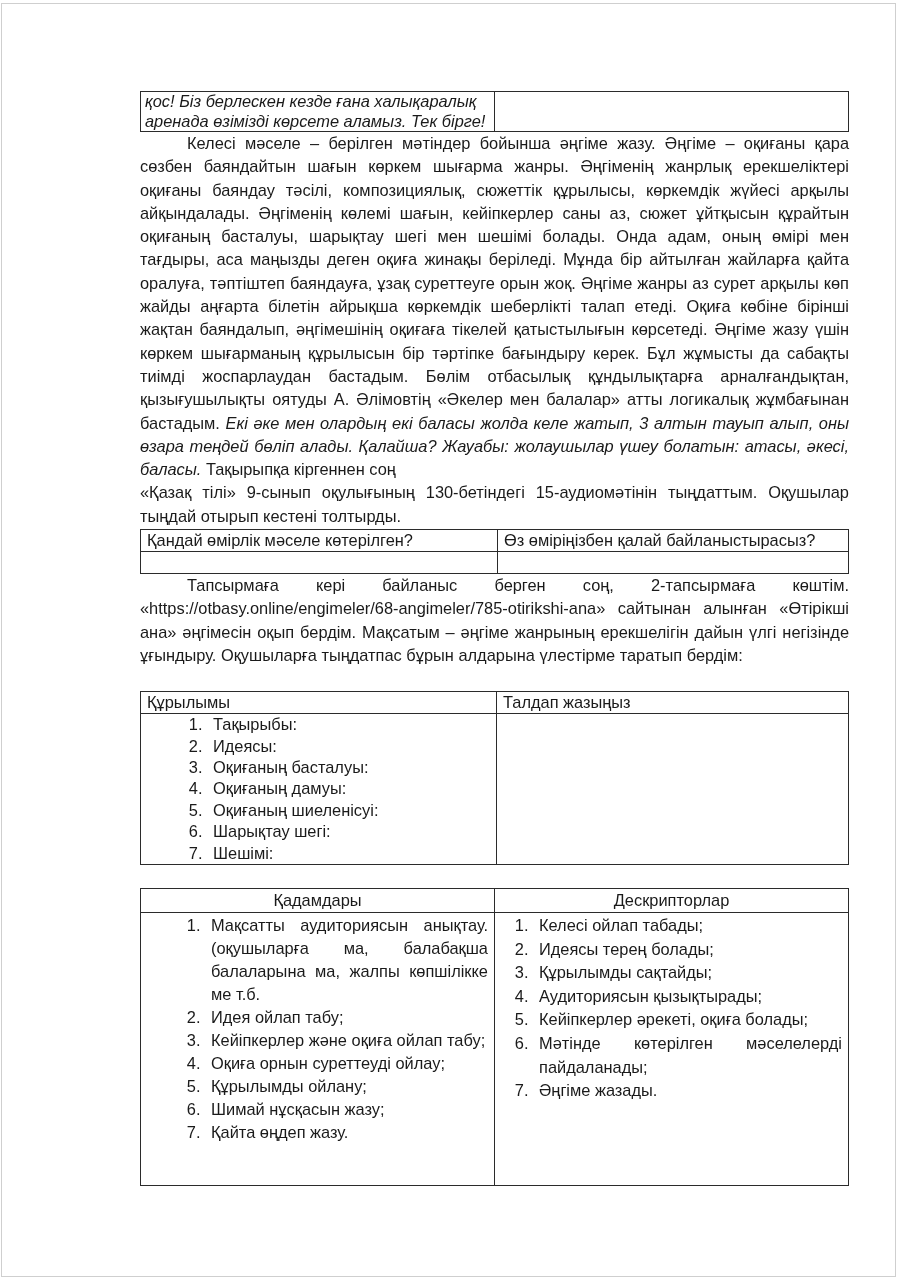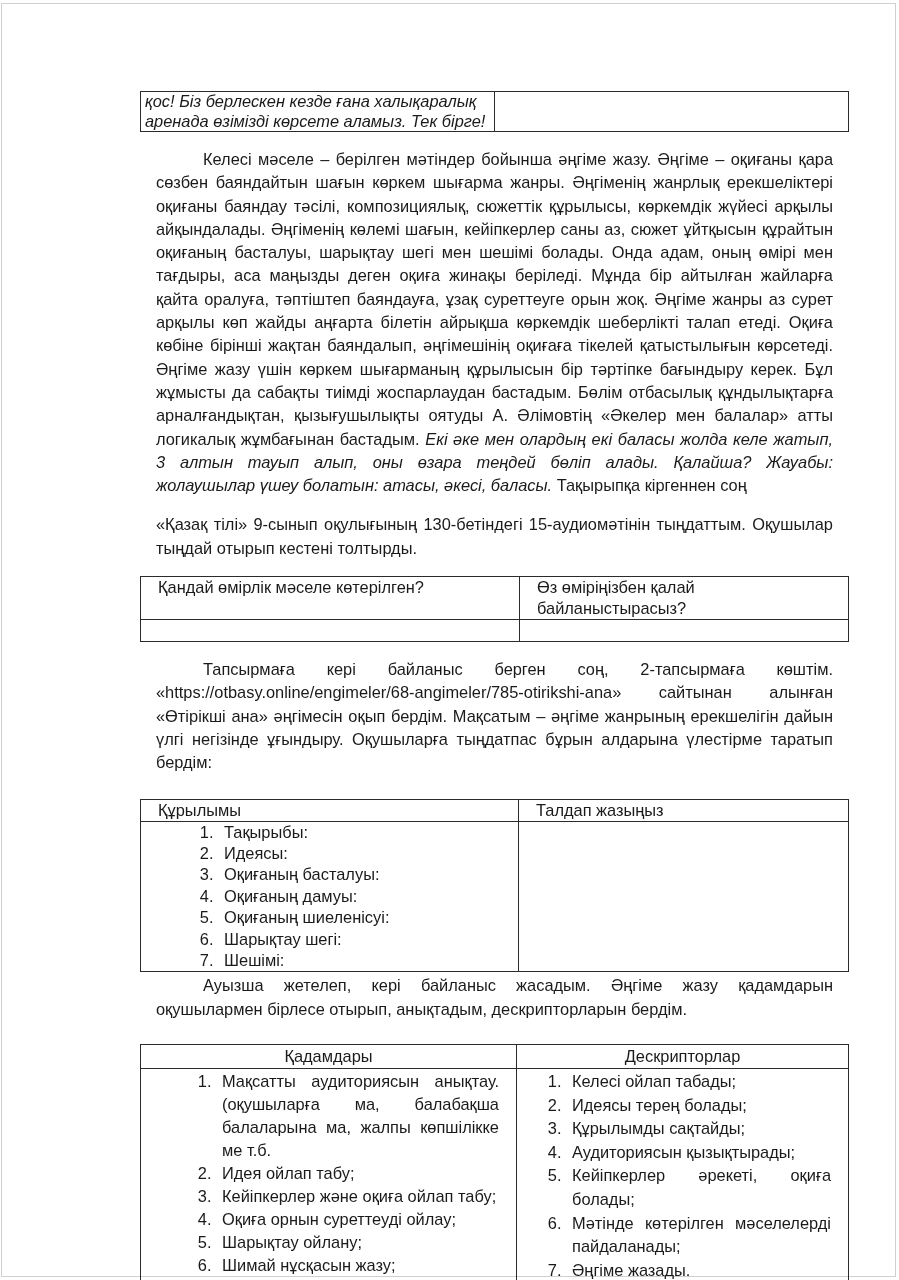--- a/index.html
+++ b/index.html
@@ -7,24 +7,24 @@
     .page-frame {
       position: absolute; left: 1px; top: 3px; width: 895px; height: 1274px;
       border: 1px solid #cfcfcf; box-sizing: border-box; background: #fff;
     }
     .content {
       position: absolute; left: 140px; top: 91px; width: 709px;
       font-family: Liberation Sans, sans-serif; font-size: 16.4px; color: #1a1a1a;
       line-height: 23.3px;
     }
     table { border-collapse: collapse; width: 100%; table-layout: fixed; }
-    td, th { border: 1px solid #2b2b2b; vertical-align: top; padding: 0 17px; font-weight: normal; text-align: left; }
+    td, th { border: 1px solid #2b2b2b; vertical-align: top; padding: 0 6px; font-weight: normal; text-align: left; }
     .t1 td { line-height: 19.5px; padding: 0 4px; }
     .t1 .c1 { width: 345px; font-style: italic; }
-    p { margin: 16px; text-align: justify; text-align-last: left; }
+    p { margin: 0; text-align: justify; text-align-last: left; }
     .indent { text-indent: 47px; }
     .it { font-style: italic; }
     .t2 { margin-top: 1px; }
     .t2 td { height: 21px; line-height: 21px; }
     .t2 .c1 { width: 344px; }
     .t3 { margin-top: 24px; }
     .t3 td { line-height: 21px; }
     .t3 .c1 { width: 343px; margin-left: 36px; }
     ol { margin: 0; padding-left: 60px; }
     ol li { padding-left: 6px; line-height: 21.4px; }
@@ -93,36 +93,35 @@
           <li>Оқиғаның шиеленісуі:</li>
           <li>Шарықтау шегі:</li>
           <li>Шешімі:</li>
         </ol>
       </td>
       <td></td>
     </tr>
   </tbody>
     </table>
 
-  <p class="indent after3">Ауызша жетелеп, кері байланыс жасадым. Әңгіме жазу қадамдарын оқушылармен бірлесе отырып, анықтадым, дескрипторларын бердім.</p>
 
   <table class="t4">
     <tbody>
         <tr>
       <th class="c1">Қадамдары</th>
       <th>Дескрипторлар</th>
     </tr>
     <tr>
       <td>
         <ol class="steps">
           <li>Мақсатты аудиториясын анықтау. (оқушыларға ма, балабақша балаларына ма, жалпы көпшілікке ме т.б.</li>
           <li>Идея ойлап табу;</li>
           <li>Кейіпкерлер және оқиға ойлап табу;</li>
           <li>Оқиға орнын суреттеуді ойлау;</li>
-          <li>Шарықтау ойлану;</li>
+          <li>Құрылымды ойлану;</li>
           <li>Шимай нұсқасын жазу;</li>
           <li>Қайта өңдеп жазу.</li>
         </ol>
       </td>
       <td>
         <ol class="desc">
           <li>Келесі ойлап табады;</li>
           <li>Идеясы терең болады;</li>
           <li>Құрылымды сақтайды;</li>
           <li>Аудиториясын қызықтырады;</li>

